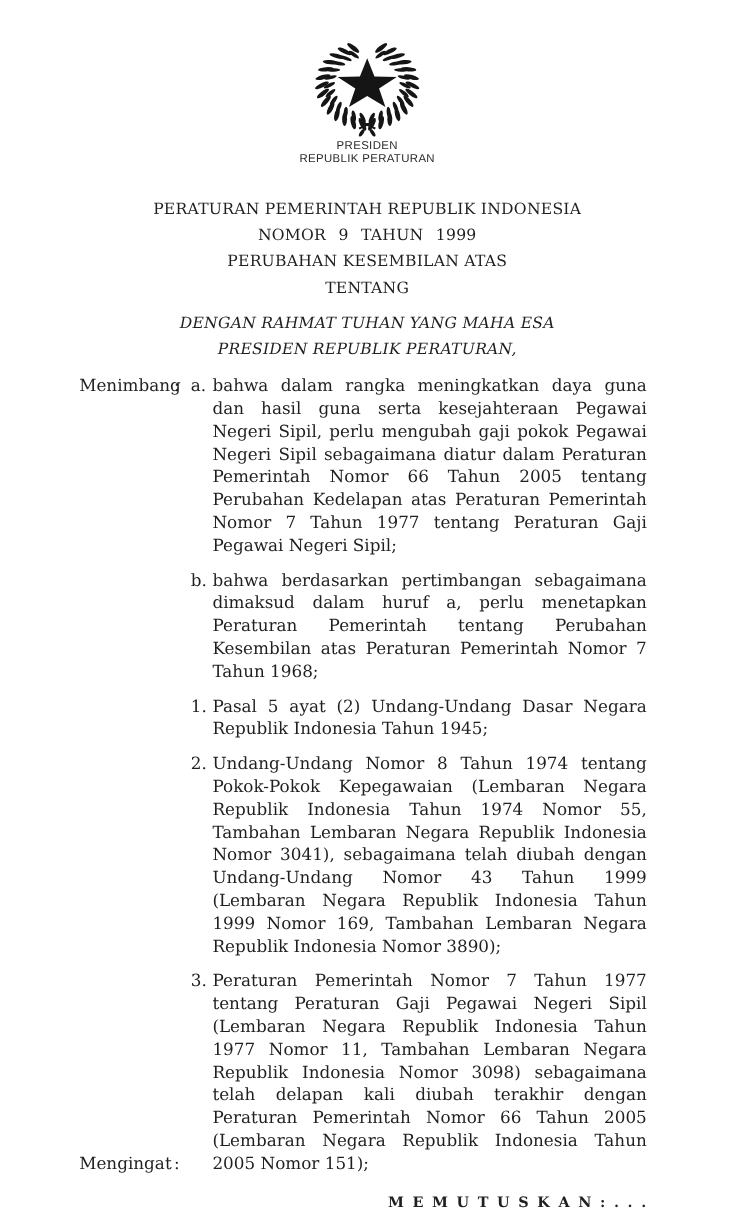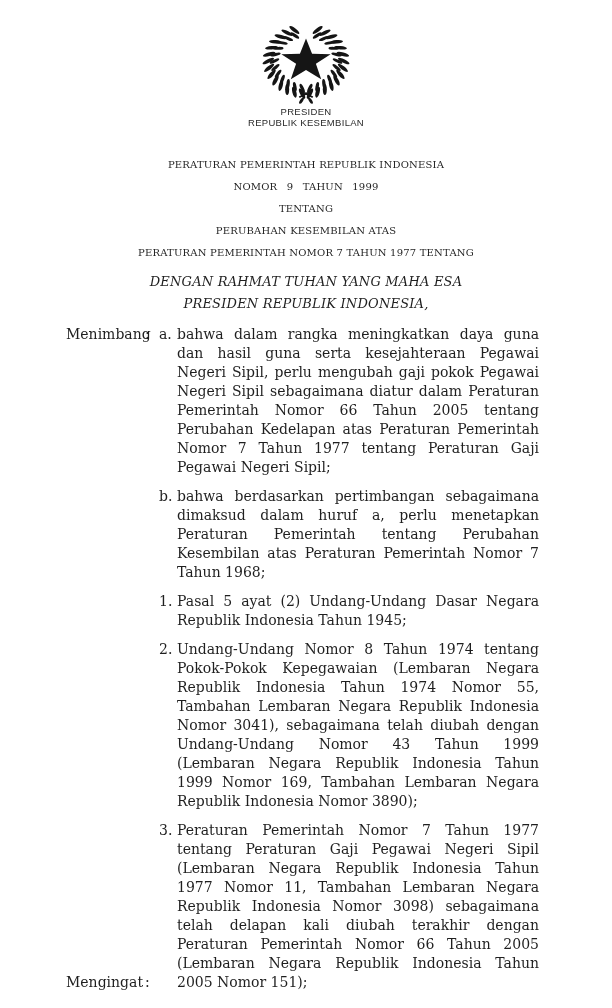--- a/index.html
+++ b/index.html
@@ -11,34 +11,34 @@
     -webkit-font-smoothing: antialiased;
   }
   .page {
     position: relative;
     width: 612px; height: 1008px;
     overflow: hidden;
     background: #ffffff;
   }
 
   
-  .letterhead { padding-top: 22px; text-align: center; }
+  .letterhead { padding-top: 32px; text-align: center; }
   .letterhead svg { display: block; margin: 0 auto; }
   .seal-caption {
     font-family: "Liberation Sans", sans-serif;
     font-size: 9.5px; line-height: 11px;
     letter-spacing: 0.3px;
     color: #2a2a2a;
   }
 
   
   .title-block {
     margin-top: 26px;
     text-align: center;
-    font-size: 10px; line-height: 22px;
+    font-size: 13px; line-height: 22px;
     letter-spacing: 0.2px;
   }
   .nomor-line { word-spacing: 6px; }
   .preamble-block {
     margin-top: 7px;
     text-align: center;
     font-size: 13px; line-height: 22px;
     letter-spacing: 0.2px;
     font-style: italic;
   }
@@ -129,34 +129,33 @@
           <ellipse cx="40" cy="12" rx="1.5" ry="4.8" transform="rotate(325.38461538461536 40 40) rotate(-30 40 12)"></ellipse>
           <ellipse cx="40" cy="12" rx="1.5" ry="4.8" transform="rotate(339.2307692307692 40 40) rotate(-30 40 12)"></ellipse>
         </g>
       <polygon fill="#151515" points="40,17 45.4,32.6 61.9,32.9 48.8,42.8 53.5,58.6 40,49.2 26.5,58.6 31.2,42.8 18.1,32.9 34.6,32.6"></polygon>
       <path d="M34 70 L46 77 M34 77 L46 70" stroke="#151515" stroke-width="1.6" fill="none"></path>
       <circle cx="40" cy="73.5" r="1.4" fill="#151515"></circle>
       <ellipse cx="36" cy="80.5" rx="1.4" ry="3.6" fill="#151515" transform="rotate(28 36 80.5)"></ellipse>
       <ellipse cx="44" cy="80.5" rx="1.4" ry="3.6" fill="#151515" transform="rotate(-28 44 80.5)"></ellipse>
     </svg>
     <div class="seal-caption">PRESIDEN</div>
-    <div class="seal-caption">REPUBLIK KESEMBILAN</div>
+    <div class="seal-caption">REPUBLIK PERATURAN</div>
   </div>
 
   <div class="title-block">
     <div>PERATURAN PEMERINTAH REPUBLIK INDONESIA</div>
     <div class="nomor-line">NOMOR 9 TAHUN 1999</div>
+    <div>PERUBAHAN KESEMBILAN ATAS</div>
     <div>TENTANG</div>
-    <div>PERUBAHAN KESEMBILAN ATAS</div>
-    <div>PERATURAN PEMERINTAH NOMOR 7 TAHUN 1977 TENTANG</div>
   </div>
 
   <div class="preamble-block">
     <div>DENGAN RAHMAT TUHAN YANG MAHA ESA</div>
-    <div>PRESIDEN REPUBLIK INDONESIA,</div>
+    <div>PRESIDEN REPUBLIK PERATURAN,</div>
   </div>
 
   <div class="clauses">
 
     <div class="clause">
       <div class="clause-label">Menimbang</div>
       <div class="clause-colon">:</div>
       <div class="clause-items">
         <div class="item">
           <span class="item-marker">a.</span>

